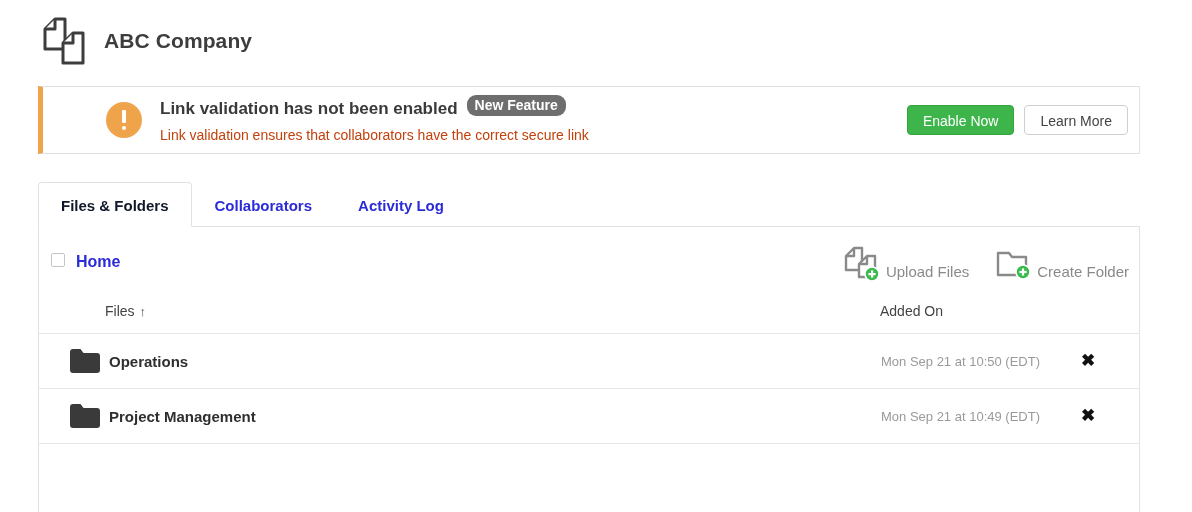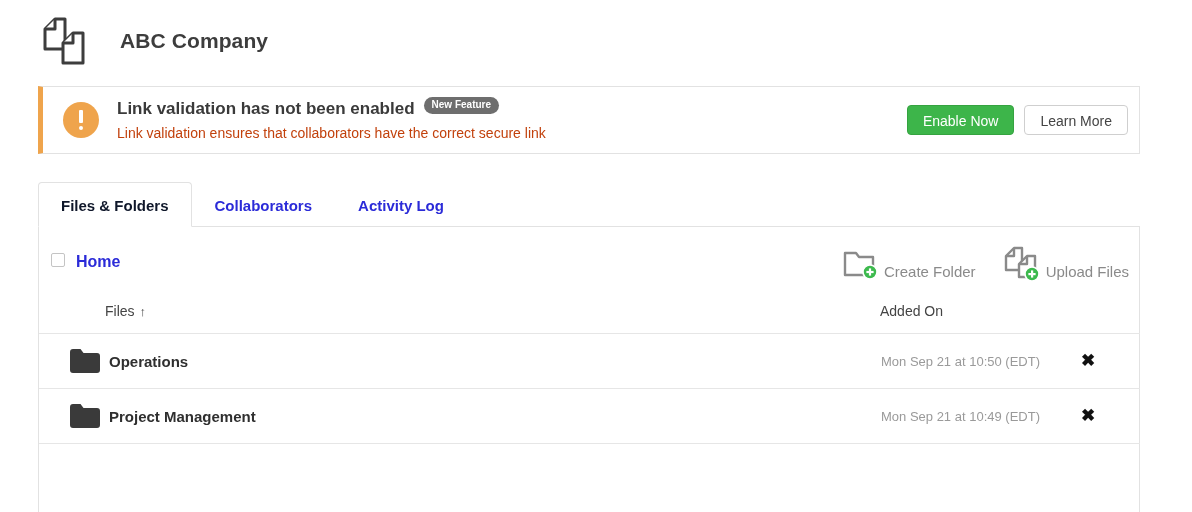--- a/index.html
+++ b/index.html
@@ -20,21 +20,21 @@
     height: 512px;
   }
 
   
   .brand {
     position: absolute;
     left: 38px;
     top: 14px;
     display: flex;
     align-items: center;
-    gap: 30px;
+    gap: 14px;
     height: 54px;
   }
   .brand-logo {
     width: 52px;
     height: 50px;
     display: block;
   }
   .brand-title {
     font-size: 21px;
     font-weight: bold;
@@ -49,20 +49,21 @@
     left: 38px;
     top: 86px;
     width: 1102px;
     height: 68px;
     box-sizing: border-box;
     background: #ffffff;
     border: 1px solid #e2e2e2;
     border-left: 5px solid #efa44c;
     display: flex;
     align-items: center;
+    padding-left: 43px;
   }
   .alert-icon {
     flex: 0 0 auto;
     width: 36px;
     height: 36px;
     border-radius: 50%;
     background: #efa44c;
     margin-left: 20px;
     position: relative;
   }
@@ -100,21 +101,21 @@
   .alert-title {
     font-size: 17px;
     font-weight: bold;
     color: #3a3a3a;
     white-space: nowrap;
   }
   .alert-badge {
     display: inline-block;
     background: #6e6e6e;
     color: #ffffff;
-    font-size: 10px;
+    font-size: 14px;
     font-weight: bold;
     padding: 3px 8px 4px 8px;
     border-radius: 9px;
     white-space: nowrap;
     position: relative;
     top: -3px;
   }
   .alert-sub {
     margin-top: 8px;
     font-size: 14px;
@@ -354,43 +355,43 @@
 
       <div class="breadcrumb">
         <span class="checkbox"></span>
         <span class="breadcrumb-link">Home</span>
       </div>
 
       <div class="panel-actions">
 
         <div class="action">
           <span>
-            <svg width="40" height="36" viewBox="0 0 40 36" xmlns="http://www.w3.org/2000/svg">
-              <path d="M3 8 L14 8 L17 12 L31 12 L31 30 L3 30 Z" fill="#ffffff" stroke="#8a8a8a" stroke-width="2.4" stroke-linejoin="round"></path>
-              <circle cx="28" cy="27" r="7" fill="#3dba4e" stroke="#ffffff" stroke-width="1.6"></circle>
-              <rect x="26.9" y="23.4" width="2.2" height="7.2" fill="#ffffff"></rect>
-              <rect x="24.4" y="25.9" width="7.2" height="2.2" fill="#ffffff"></rect>
-            </svg>
-          </span>
-          <span class="action-label">Create Folder</span>
-        </div>
-
-        <div class="action">
-          <span>
             <svg width="42" height="36" viewBox="0 0 42 36" xmlns="http://www.w3.org/2000/svg">
               <path d="M12 3 L4 11 L4 25 L20 25 L20 3 Z" fill="#ffffff" stroke="#8a8a8a" stroke-width="2.4" stroke-linejoin="round"></path>
               <path d="M12 3 L12 11 L4 11" fill="none" stroke="#8a8a8a" stroke-width="2.4" stroke-linejoin="round"></path>
               <path d="M25 11 L17 19 L17 32 L33 32 L33 11 Z" fill="#ffffff" stroke="#8a8a8a" stroke-width="2.4" stroke-linejoin="round"></path>
               <path d="M25 11 L25 19 L17 19" fill="none" stroke="#8a8a8a" stroke-width="2.4" stroke-linejoin="round"></path>
               <circle cx="30" cy="29" r="7" fill="#3dba4e" stroke="#ffffff" stroke-width="1.6"></circle>
               <rect x="29" y="25.4" width="2.2" height="7.2" fill="#ffffff"></rect>
               <rect x="26.4" y="28" width="7.2" height="2.2" fill="#ffffff"></rect>
             </svg>
           </span>
           <span class="action-label">Upload Files</span>
+        </div>
+
+        <div class="action">
+          <span>
+            <svg width="40" height="36" viewBox="0 0 40 36" xmlns="http://www.w3.org/2000/svg">
+              <path d="M3 8 L14 8 L17 12 L31 12 L31 30 L3 30 Z" fill="#ffffff" stroke="#8a8a8a" stroke-width="2.4" stroke-linejoin="round"></path>
+              <circle cx="28" cy="27" r="7" fill="#3dba4e" stroke="#ffffff" stroke-width="1.6"></circle>
+              <rect x="26.9" y="23.4" width="2.2" height="7.2" fill="#ffffff"></rect>
+              <rect x="24.4" y="25.9" width="7.2" height="2.2" fill="#ffffff"></rect>
+            </svg>
+          </span>
+          <span class="action-label">Create Folder</span>
         </div>
 
       </div>
     </div>
 
     <table class="table">
       <colgroup>
         <col class="col-icon">
           <col class="col-name">
           <col class="col-date">

